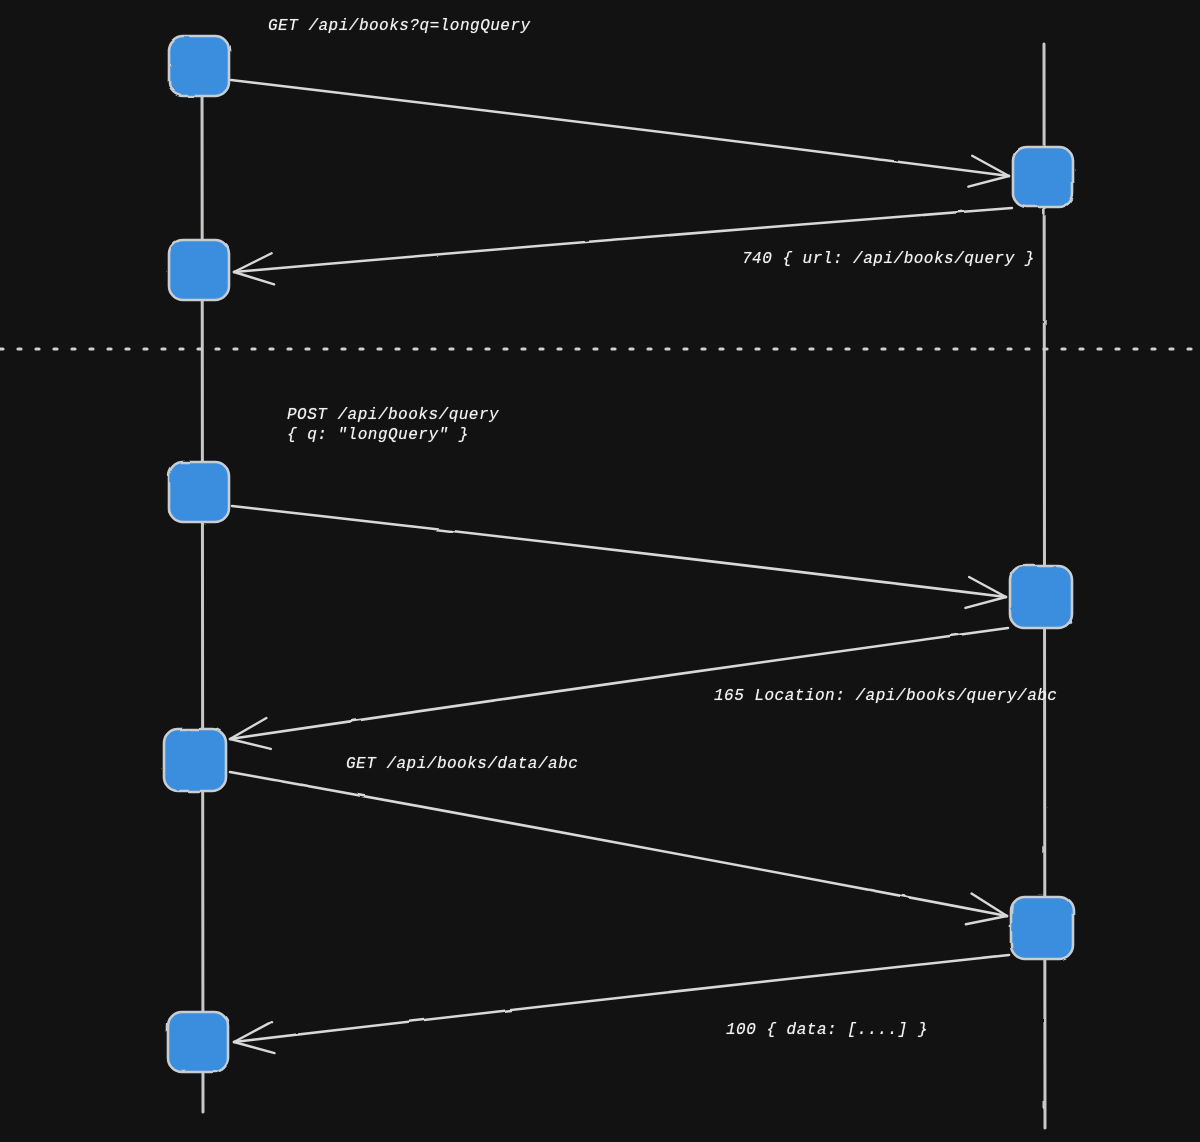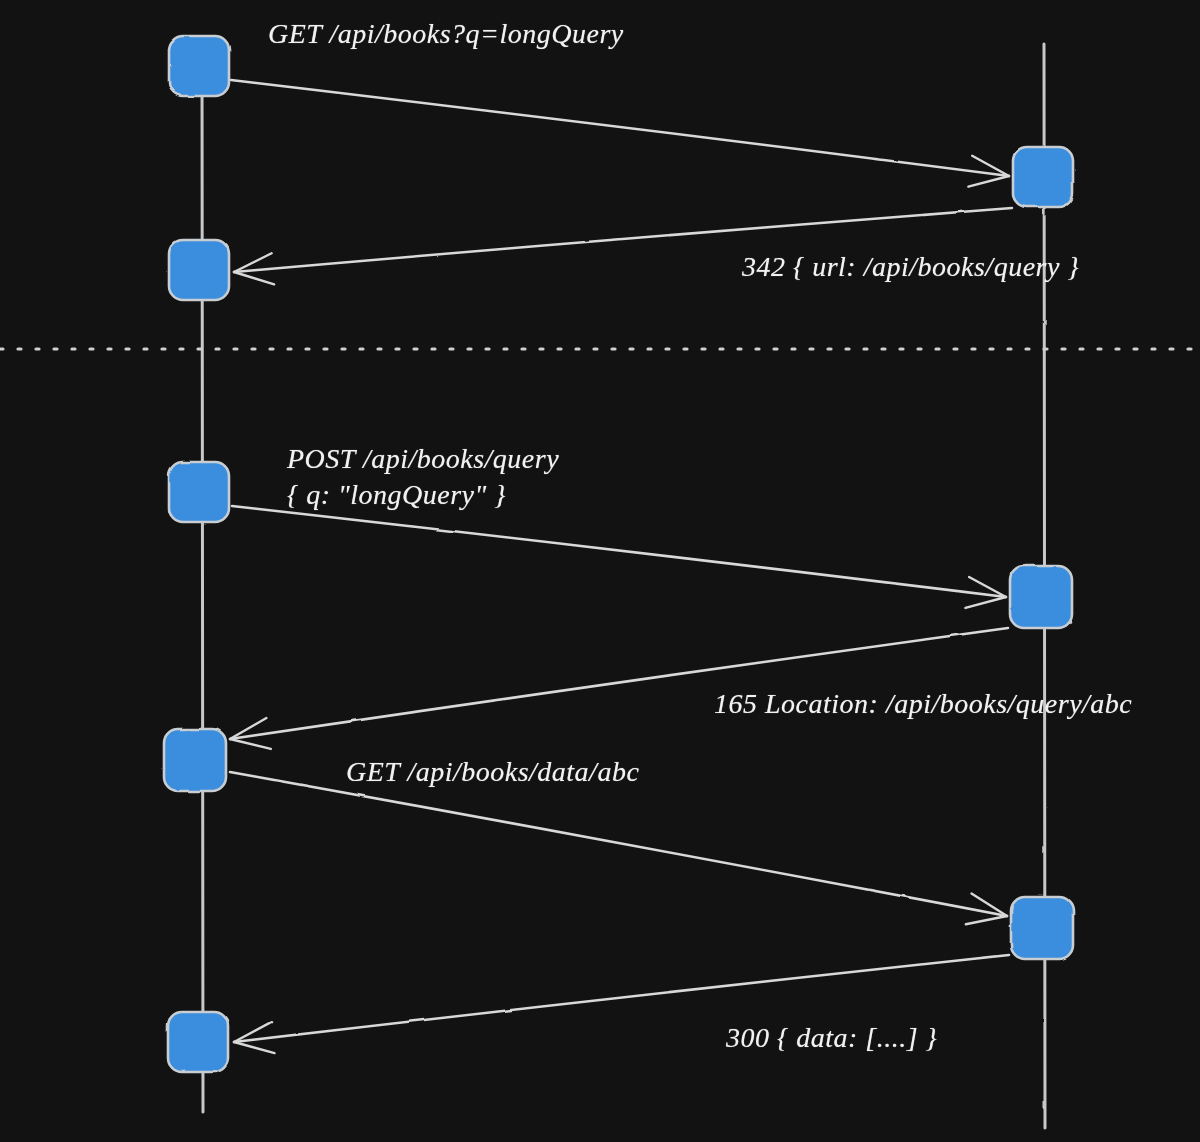--- a/index.html
+++ b/index.html
@@ -18,22 +18,22 @@
   svg.layer {
     position: absolute;
     left: 0;
     top: 0;
     width: 1200px;
     height: 1142px;
   }
   .msg-label {
     position: absolute;
     color: #f2f2f2;
-    font-family: Liberation Serif, serif;
-    font-size: 28px;
+    font-family: Liberation Mono, monospace;
+    font-size: 16px;
     letter-spacing: 0.5px;
     white-space: pre;
     font-style: italic;
     font-weight: 400;
     text-shadow: 0 0 1px rgba(255,255,255,0.55);
     line-height: 1.28;
   }
 </style>
 </head>
 <body>
@@ -114,20 +114,20 @@
           <rect x="1011" y="897" width="62" height="62" rx="14" ry="14" fill="#3b8ede" stroke="#c8cdd2" stroke-width="2.6"></rect>
         </g>
         <g>
           <rect x="168" y="1012" width="60" height="60" rx="14" ry="14" fill="#3b8ede" stroke="#c8cdd2" stroke-width="2.6"></rect>
         </g>
       </g>
   </svg>
 
   <div id="labels-group">
       <div class="msg-label" style="left: 268px; top: 16px;"><div>GET /api/books?q=longQuery</div></div>
-      <div class="msg-label" style="left: 742px; top: 249px;"><div>342 { url: /api/books/query }</div></div>
-      <div class="msg-label" style="left: 287px; top: 441px;"><div>POST /api/books/query</div><div>{ q: "longQuery" }</div></div>
+      <div class="msg-label" style="left: 742px; top: 249px;"><div>740 { url: /api/books/query }</div></div>
+      <div class="msg-label" style="left: 287px; top: 405px;"><div>POST /api/books/query</div><div>{ q: "longQuery" }</div></div>
       <div class="msg-label" style="left: 714px; top: 686px;"><div>165 Location: /api/books/query/abc</div></div>
       <div class="msg-label" style="left: 346px; top: 754px;"><div>GET /api/books/data/abc</div></div>
-      <div class="msg-label" style="left: 726px; top: 1020px;"><div>300 { data: [....] }</div></div>
+      <div class="msg-label" style="left: 726px; top: 1020px;"><div>100 { data: [....] }</div></div>
     </div>
 
 </div>
 
 </body></html>

